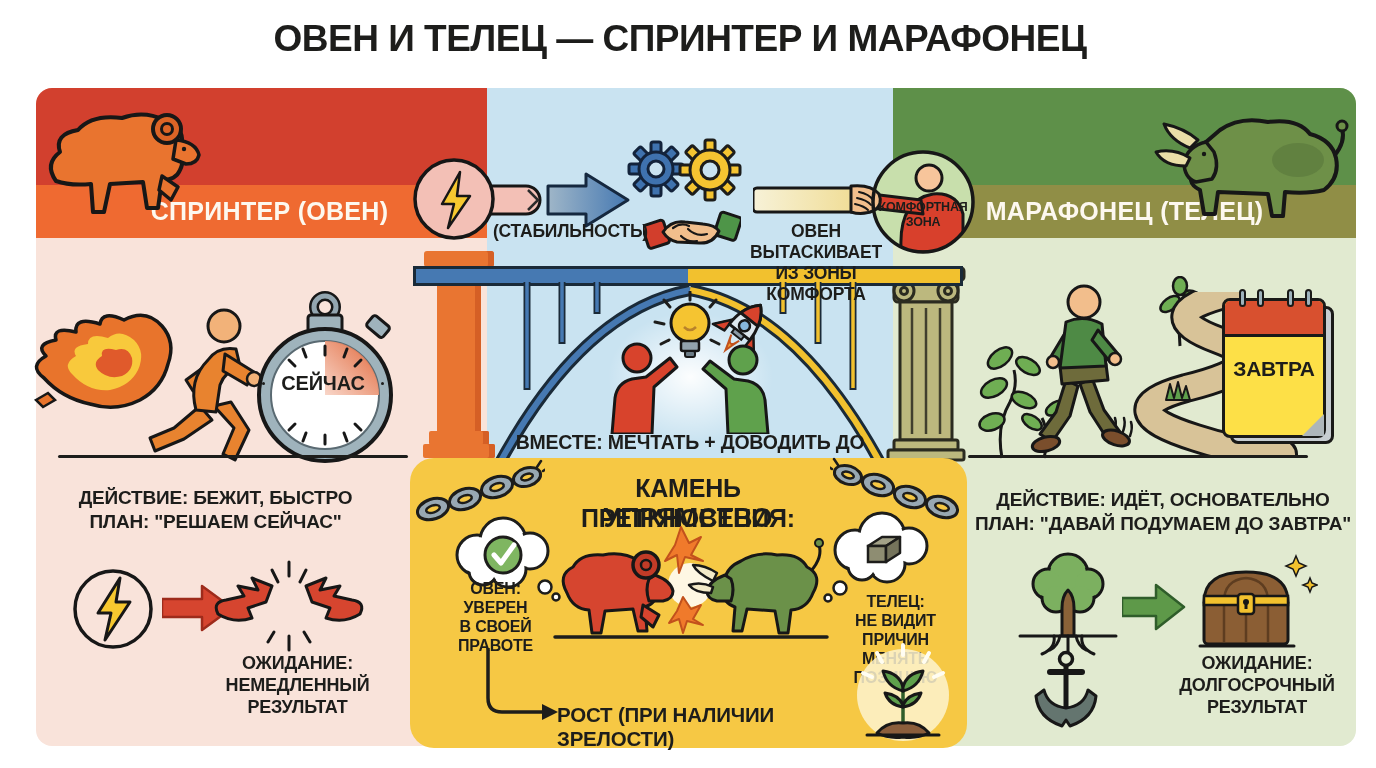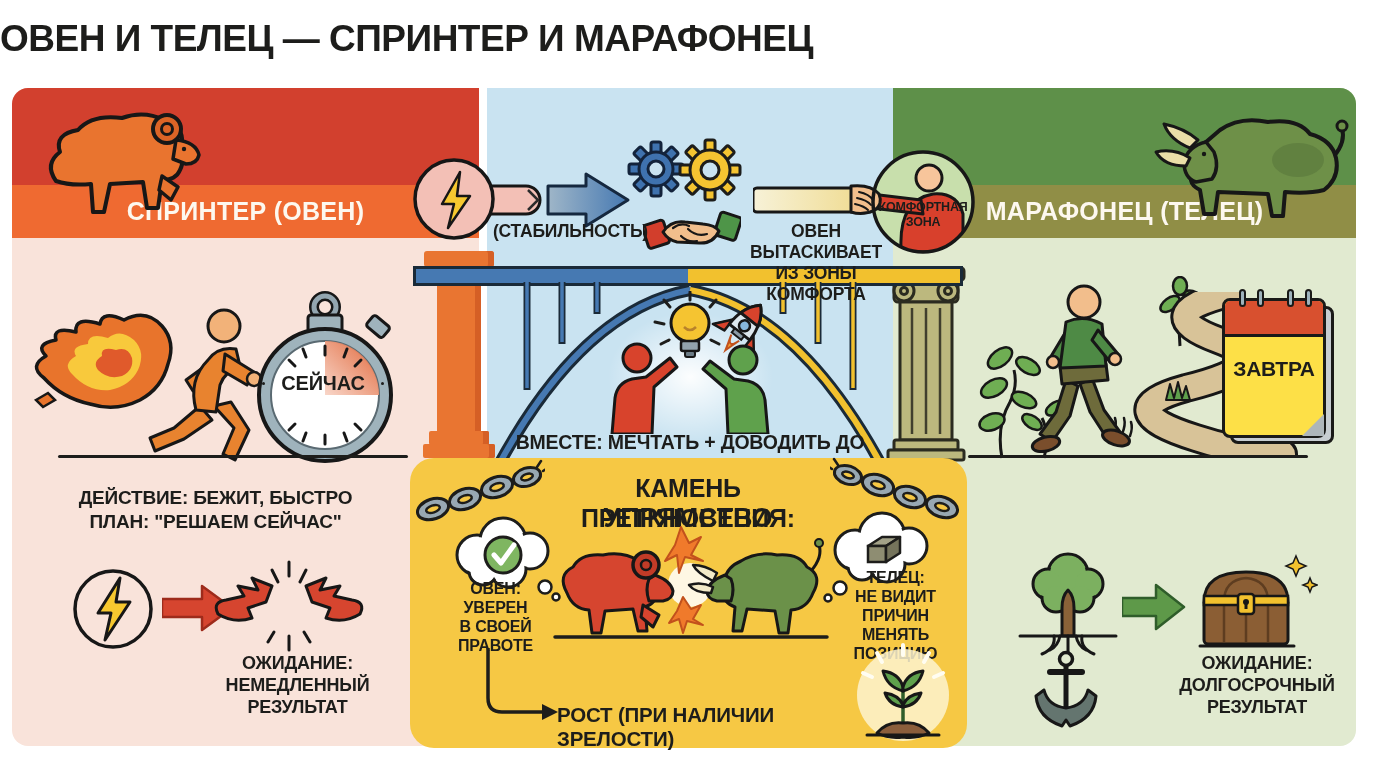--- a/index.html
+++ b/index.html
@@ -9,24 +9,24 @@
     --bridge-blue:#4679B2; --bridge-yellow:#F2C12E; --ink:#1D1D1B;
   }
   *{margin:0;padding:0;box-sizing:border-box}
   html,body{width:1376px;height:768px;overflow:hidden;background:#fff;
     font-family:"Liberation Sans","DejaVu Sans",sans-serif;color:var(--ink)}
   .stage{position:relative;width:1376px;height:768px;background:#fff}
   .abs{position:absolute}
   .cap{font-weight:700;letter-spacing:-.2px;text-align:center;line-height:1.18}
   .lbl{font-weight:700}
   .val{font-weight:700}
-  .page-title{left:0;top:18px;width:1360px;font-size:37px;font-weight:700;letter-spacing:-.5px}
+  .page-title{left:0;top:18px;width:1360px;text-align:center;font-size:37px;font-weight:700;letter-spacing:-.5px}
   
   .panel{overflow:hidden;z-index:1}
-  .panel-left{left:12px;top:88px;width:467px;height:658px;border-radius:16px 0 0 16px;background:var(--aries-bg)}
+  .panel-left{left:36px;top:88px;width:467px;height:658px;border-radius:16px 0 0 16px;background:var(--aries-bg)}
   .panel-left .hdr{height:97px;background:var(--aries-red)}
   .panel-left .bar{height:53px;background:var(--aries-orange)}
   .panel-right{left:893px;top:88px;width:463px;height:658px;border-radius:0 16px 16px 0;background:var(--taurus-bg)}
   .panel-right .hdr{height:97px;background:var(--taurus-green)}
   .panel-right .bar{height:53px;background:var(--taurus-olive)}
   .panel-center{left:487px;top:88px;width:406px;height:372px;background:var(--center-blue-bg)}
   .bar-label{font-size:25px;line-height:53px;color:#FDF8EF;text-align:center;font-weight:700;letter-spacing:.3px}
   .panel-yellow{left:410px;top:458px;width:557px;height:290px;border-radius:24px;background:var(--conflict-yellow);z-index:3}
   .z2{z-index:2}.z4{z-index:4}
   .beam{left:413px;top:266px;width:550px;height:20px;border:3px solid #1A2A38;
@@ -436,21 +436,21 @@
         <circle cx="97" cy="44" r="16"></circle>
         <circle cx="75" cy="62" r="16"></circle>
         <circle cx="50" cy="64" r="12"></circle>
       </g>
     <polygon points="56,44 70,35 88,35 74,44" fill="#A3A288" stroke="#1d1d1b" stroke-width="2.5" stroke-linejoin="round"></polygon>
     <rect x="56" y="44" width="18" height="16" fill="#8E8D72" stroke="#1d1d1b" stroke-width="2.5"></rect>
     <polygon points="74,44 88,35 88,51 74,60" fill="#75745C" stroke="#1d1d1b" stroke-width="2.5" stroke-linejoin="round"></polygon>
     <circle cx="28" cy="86" r="6.5" fill="#fff" stroke="#1d1d1b" stroke-width="2.5"></circle>
     <circle cx="16" cy="96" r="3.5" fill="#fff" stroke="#1d1d1b" stroke-width="2.5"></circle>
   </svg>
-  <div class="abs z4 cap" style="left:828px;top:568px;width:135px;font-size:16px;line-height:19px">
+  <div class="abs z4 cap" style="left:828px;top:592px;width:135px;font-size:16px;line-height:19px">
     <div class="lbl">ТЕЛЕЦ:</div>
     <div>НЕ ВИДИТ</div>
     <div>ПРИЧИН МЕНЯТЬ</div>
     <div>ПОЗИЦИЮ</div>
   </div>
 
   <svg class="abs z4" style="left:468px;top:648px" width="100" height="78" viewBox="0 0 100 78">
     <path d="M20 0 L20 50 Q20 64 34 64 L74 64" stroke="#1d1d1b" stroke-width="3.5" fill="none"></path>
     <polygon points="74,56 90,64 74,72" fill="#1d1d1b"></polygon>
   </svg>
@@ -520,20 +520,24 @@
     <div class="cal-hdr"></div>
     <div class="ring" style="left:14px"></div>
     <div class="ring" style="left:32px"></div>
     <div class="ring" style="left:62px"></div>
     <div class="ring" style="left:80px"></div>
     <div class="cal-fold"></div>
     <div class="cap" style="margin-top:20px;font-size:21px">ЗАВТРА</div>
   </div>
   <div class="abs z4" style="left:968px;top:455px;width:340px;height:3px;background:var(--ink);border-radius:2px"></div>
 
+  <div class="abs z4 cap" style="left:963px;top:488px;width:400px;font-size:19px;line-height:24px">
+    <div><span class="lbl">ДЕЙСТВИЕ:</span> <span class="val">ИДЁТ, ОСНОВАТЕЛЬНО</span></div>
+    <div><span class="lbl">ПЛАН:</span> <span class="val">"ДАВАЙ ПОДУМАЕМ ДО ЗАВТРА"</span></div>
+  </div>
 
   <svg class="abs z4" style="left:1014px;top:548px" width="108" height="116" viewBox="0 0 108 116">
     <g fill="#7CB060" stroke="#171717" stroke-width="3">
       <circle cx="54" cy="26" r="20"></circle>
         <circle cx="34" cy="36" r="15"></circle>
         <circle cx="74" cy="36" r="15"></circle>
         <circle cx="42" cy="50" r="14"></circle>
         <circle cx="66" cy="50" r="14"></circle>
     </g>
     <g fill="#7CB060">

